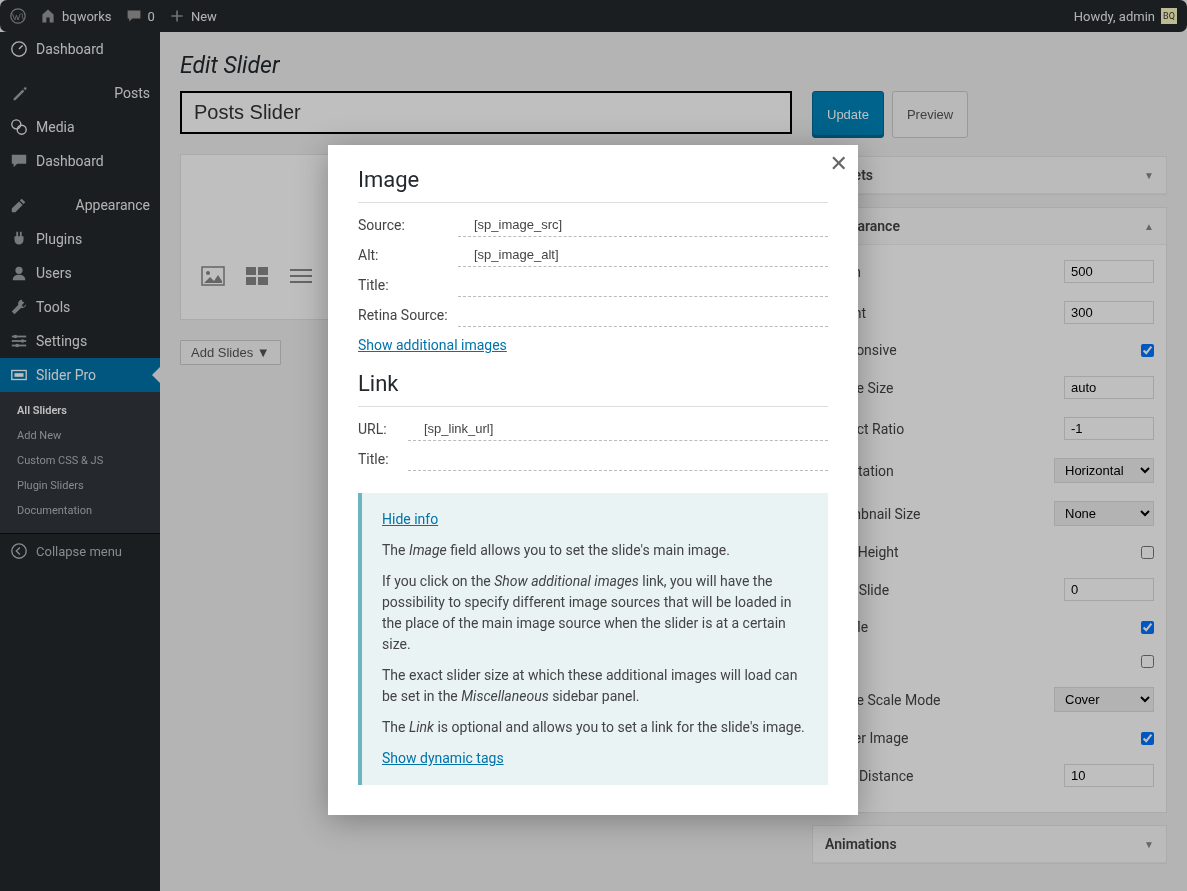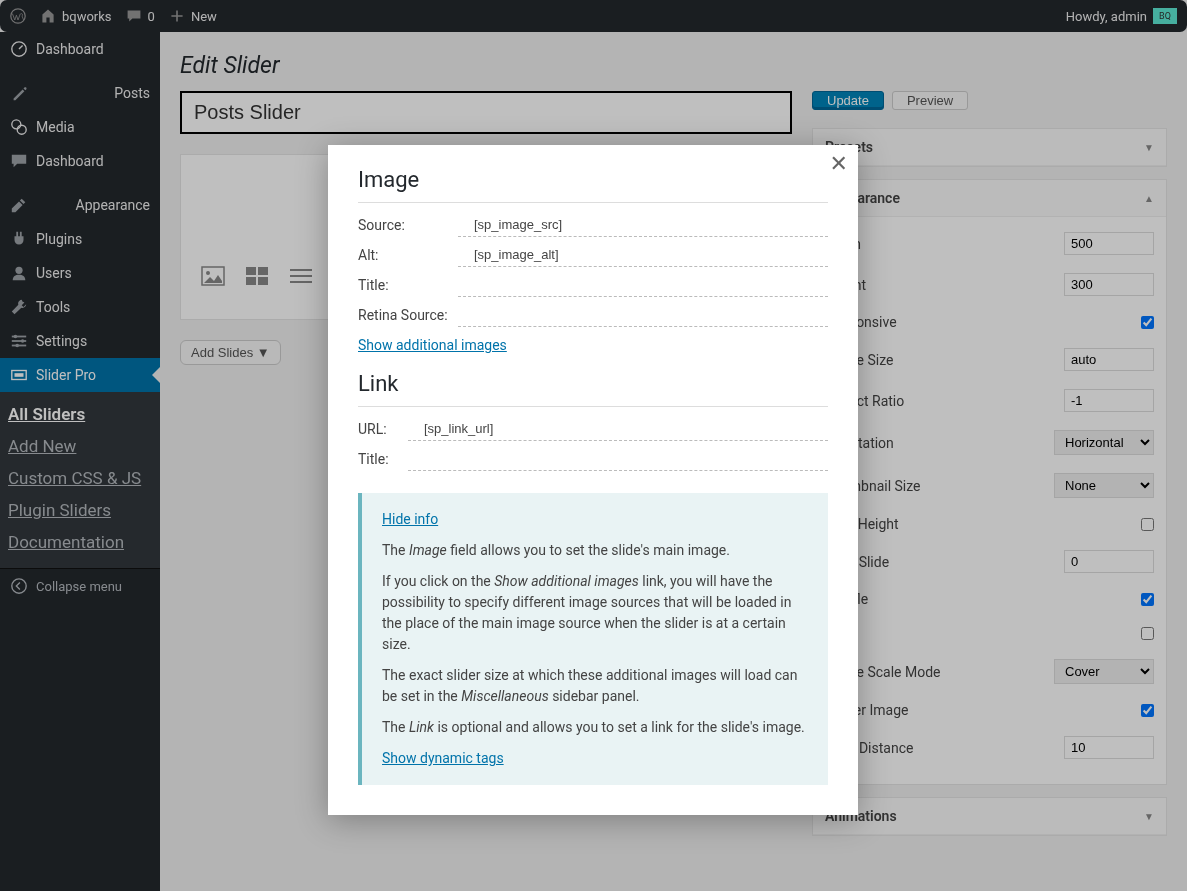--- a/index.html
+++ b/index.html
@@ -2,46 +2,46 @@
 <html><head>
 <meta charset="utf-8">
 <style>
 *{box-sizing:border-box;margin:0;padding:0;}
 body{font-family:-apple-system,BlinkMacSystemFont,"Segoe UI",Roboto,sans-serif;font-size:13px;background:#f1f1f1;color:#444;overflow:hidden;height:891px;width:1187px;position:relative;}
 .adminbar{background:#23282d;height:32px;display:flex;align-items:center;color:#eee;font-size:13px;padding:0 10px;justify-content:space-between;border-radius:7px;}
 .adminbar-left{display:flex;align-items:center;gap:14px;}
 .adminbar-item{display:flex;align-items:center;gap:6px;color:#eee;cursor:pointer;}
 .adminbar-item svg{width:16px;height:16px;fill:#999;}
 .adminbar-right{display:flex;align-items:center;gap:6px;}
-.avatar-box{width:24px;height:16px;background:#5eead4;display:inline-flex;align-items:center;justify-content:center;font-size:9px;color:#333;}
+.avatar-box{width:16px;height:16px;background:#fef9c3;display:inline-flex;align-items:center;justify-content:center;font-size:9px;color:#333;}
 .sidebar{position:absolute;left:0;top:32px;bottom:0;width:160px;background:#23282d;color:#eee;}
 .menu-item{display:flex;align-items:center;gap:8px;padding:8px 10px;color:#eee;cursor:pointer;font-size:14px;}
 .menu-item svg{width:18px;height:18px;fill:#9ea3a8;}
 .menu-item.sep{margin-top:10px;justify-content:space-between;}
 .menu-item.current{background:#0073aa;color:#fff;position:relative;}
 .menu-item.current svg{fill:#fff;}
 .menu-item.current::after{content:"";position:absolute;right:-0px;top:50%;transform:translateY(-50%);border:8px solid transparent;border-right-color:#f1f1f1;}
 .submenu{background:#32373c;padding:6px 0 10px;}
-.submenu-item{padding:6px 8px;color:#b4b9be;font-size:17px;cursor:pointer;text-decoration:underline;}
+.submenu-item{padding:6px 17px;color:#b4b9be;font-size:11px;cursor:pointer;}
 .submenu-item.current{color:#fff;font-weight:600;}
 .collapse{display:flex;align-items:center;gap:8px;padding:8px 10px;color:#b4b9be;font-size:13px;border-top:1px solid #111;cursor:pointer;}
 .collapse svg{width:18px;height:18px;fill:#9ea3a8;}
 .main{position:absolute;left:160px;top:32px;right:0;bottom:0;padding:20px;background:#f1f1f1;}
 .page-title{font-size:23px;font-weight:400;color:#23282d;margin-bottom:12px;font-style:italic;}
 .content-row{display:flex;gap:20px;}
 .col-left{flex:1;}
 .col-right{width:355px;}
 .title-input{width:100%;padding:8px 12px;font-size:20px;border:2px solid #000000;background:#fff;color:#333;}
 .slide-box{background:#fff;border:1px solid #e5e5e5;margin-top:20px;padding:20px;}
 .slide-box-title{text-align:center;font-size:18px;font-weight:600;color:#555;margin:30px 0;}
 .slide-icons{display:flex;gap:20px;padding:10px 0;}
 .slide-icons svg{width:24px;height:20px;fill:#888;}
-.add-slides{margin-top:20px;border:1px solid #ccc;background:#f7f7f7;padding:4px 10px;font-size:13px;color:#555;cursor:pointer;border-radius:6px;}
+.add-slides{margin-top:20px;border:1px solid #ccc;background:#f7f7f7;padding:4px 10px;font-size:13px;color:#555;cursor:pointer;border-radius:1px;}
 .btn-row{display:flex;gap:8px;margin-bottom:18px;}
-.btn{border:1px solid #ccc;background:#f7f7f7;padding:1px 14px;font-size:13px;color:#555;cursor:pointer;border-radius:3px;}
+.btn{border:1px solid #ccc;background:#f7f7f7;padding:15px 14px;font-size:13px;color:#555;cursor:pointer;border-radius:3px;}
 .btn.primary{background:#0085ba;border-color:#006799;color:#fff;box-shadow:inset 0 -2px 0 #006799;}
 .panel{border:1px solid #e5e5e5;background:#fff;margin-bottom:12px;}
 .panel-head{padding:10px 12px;font-size:14px;font-weight:600;color:#444;background:#fafafa;border-bottom:1px solid #eee;display:flex;justify-content:space-between;align-items:center;cursor:pointer;}
 .panel-head .tri{color:#888;font-size:10px;}
 .panel-body{padding:6px 12px 16px;}
 .field-row{display:flex;align-items:center;justify-content:space-between;padding:9px 0;font-size:14px;color:#444;}
 .field-row input[type=text],.field-row select{width:90px;padding:3px 6px;font-size:13px;border:1px solid #ddd;}
 .field-row select{width:100px;}
 .modal-backdrop{position:absolute;inset:0;background:rgba(0,0,0,0.25);}
 .modal{position:absolute;left:328px;top:145px;width:530px;background:#fff;box-shadow:0 5px 30px rgba(0,0,0,0.3);padding:0 30px 30px;}

